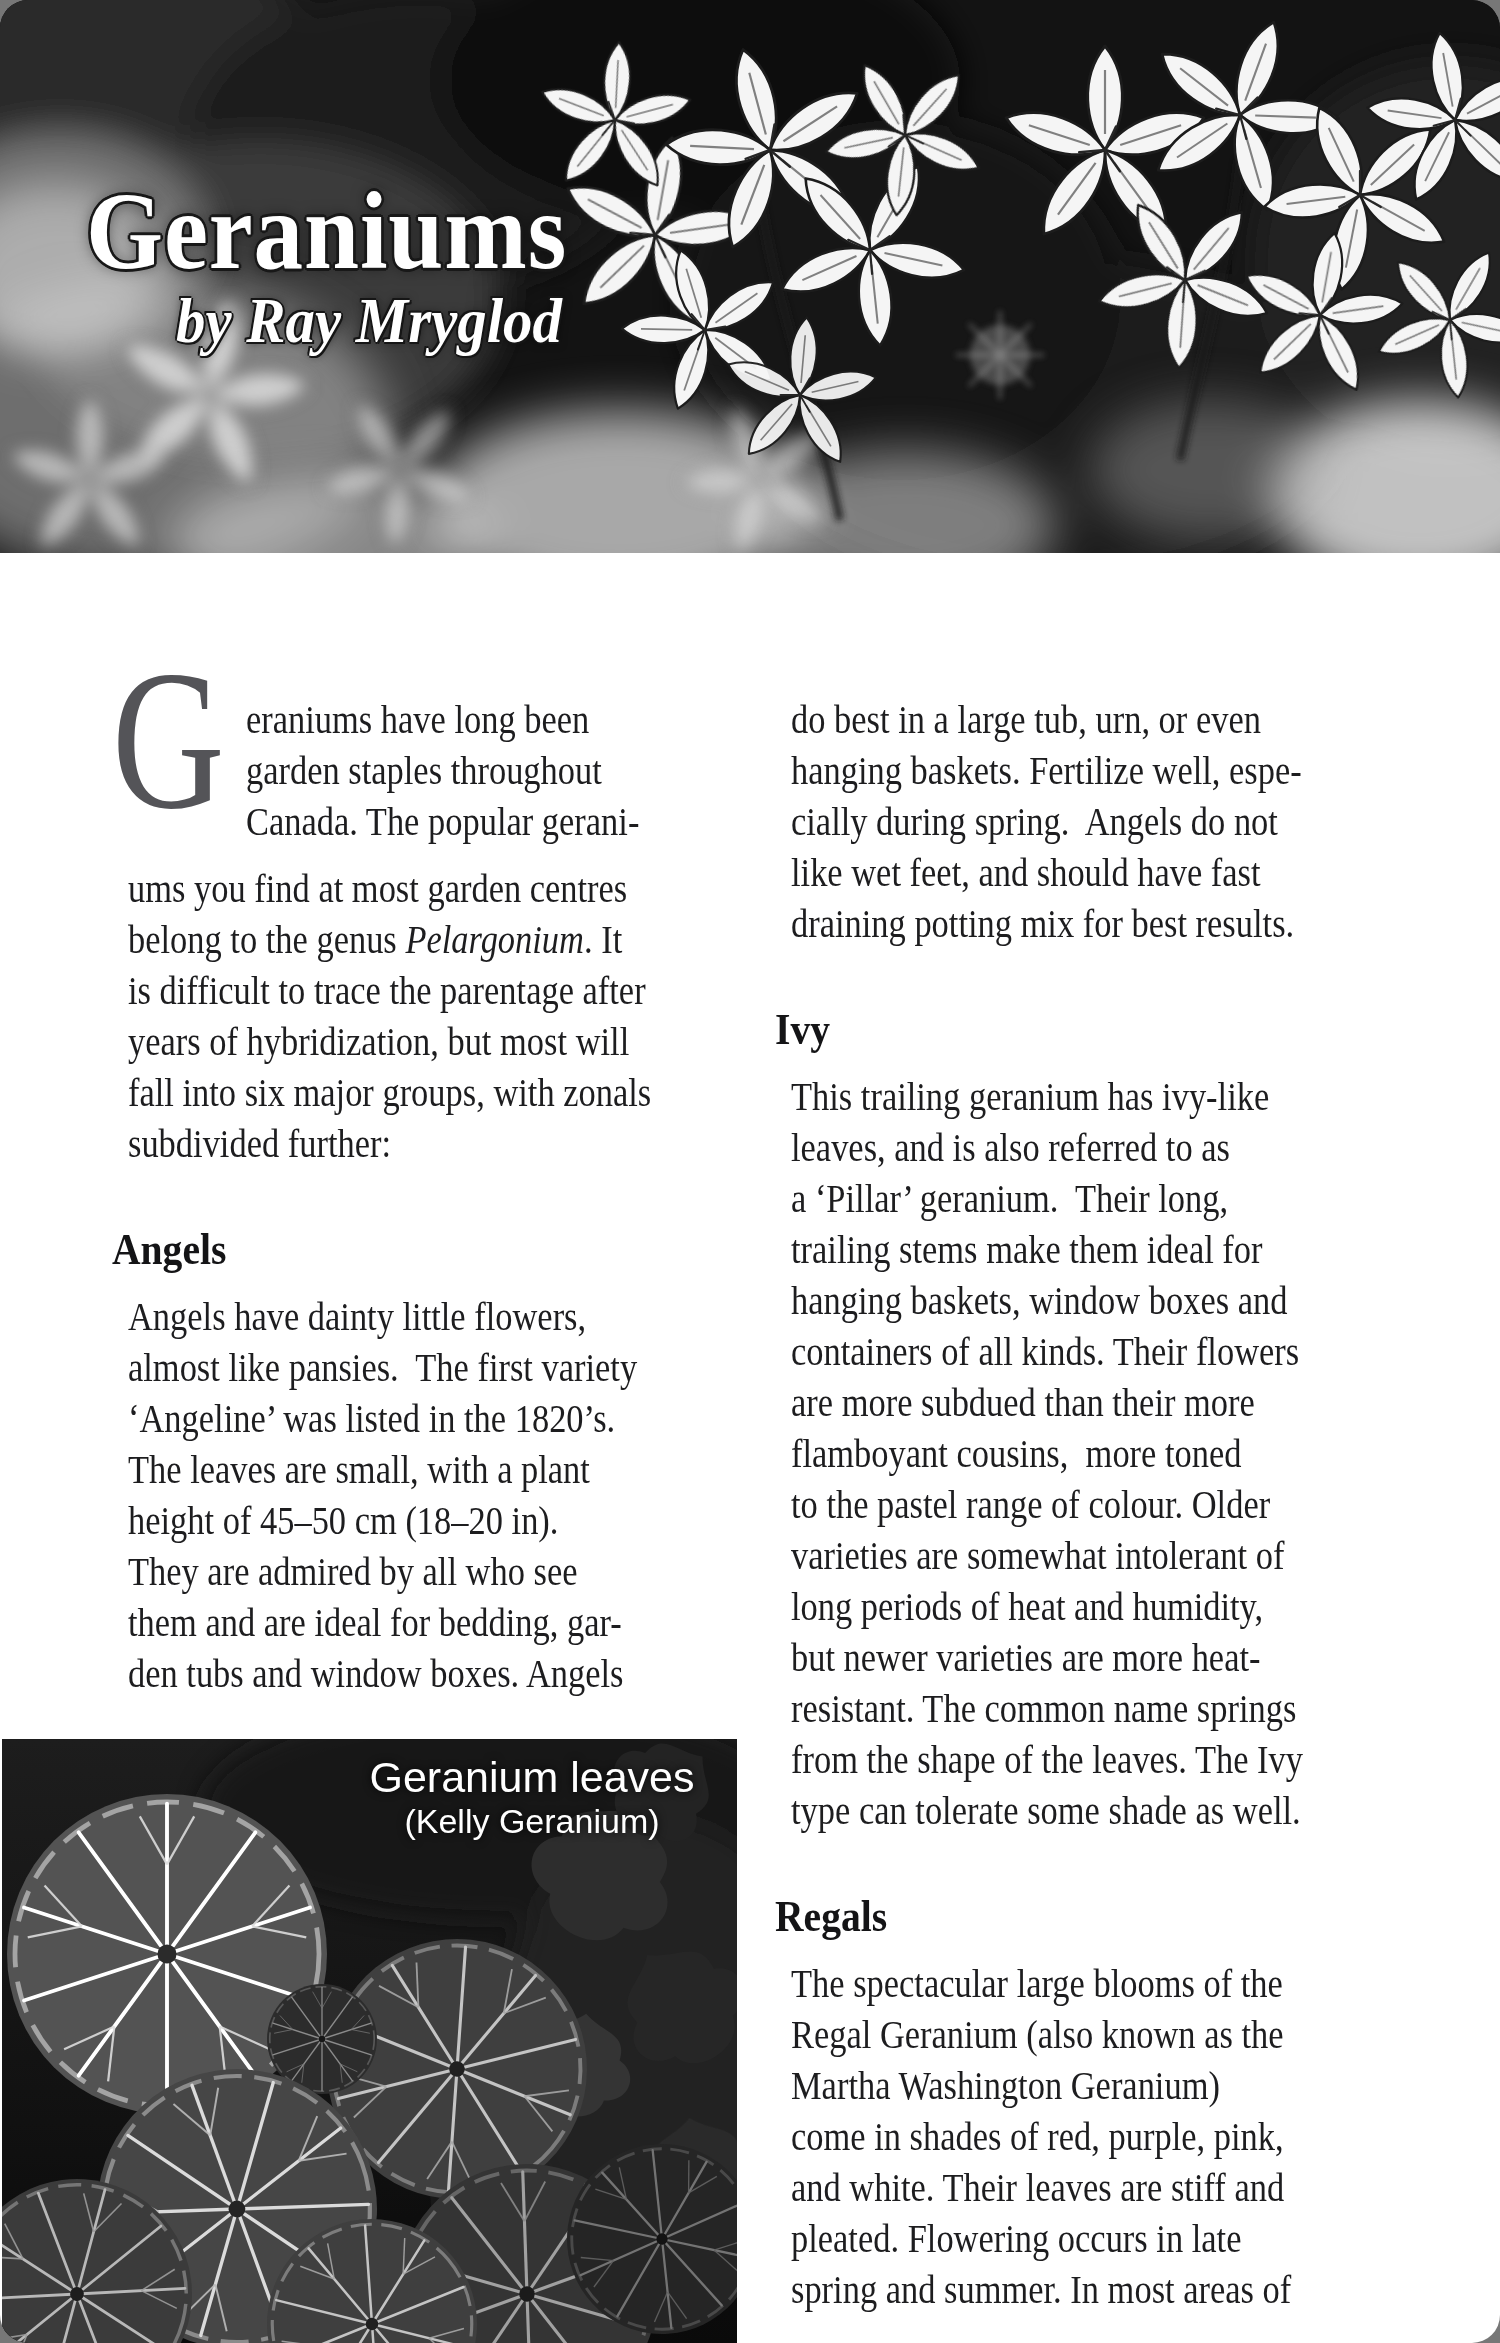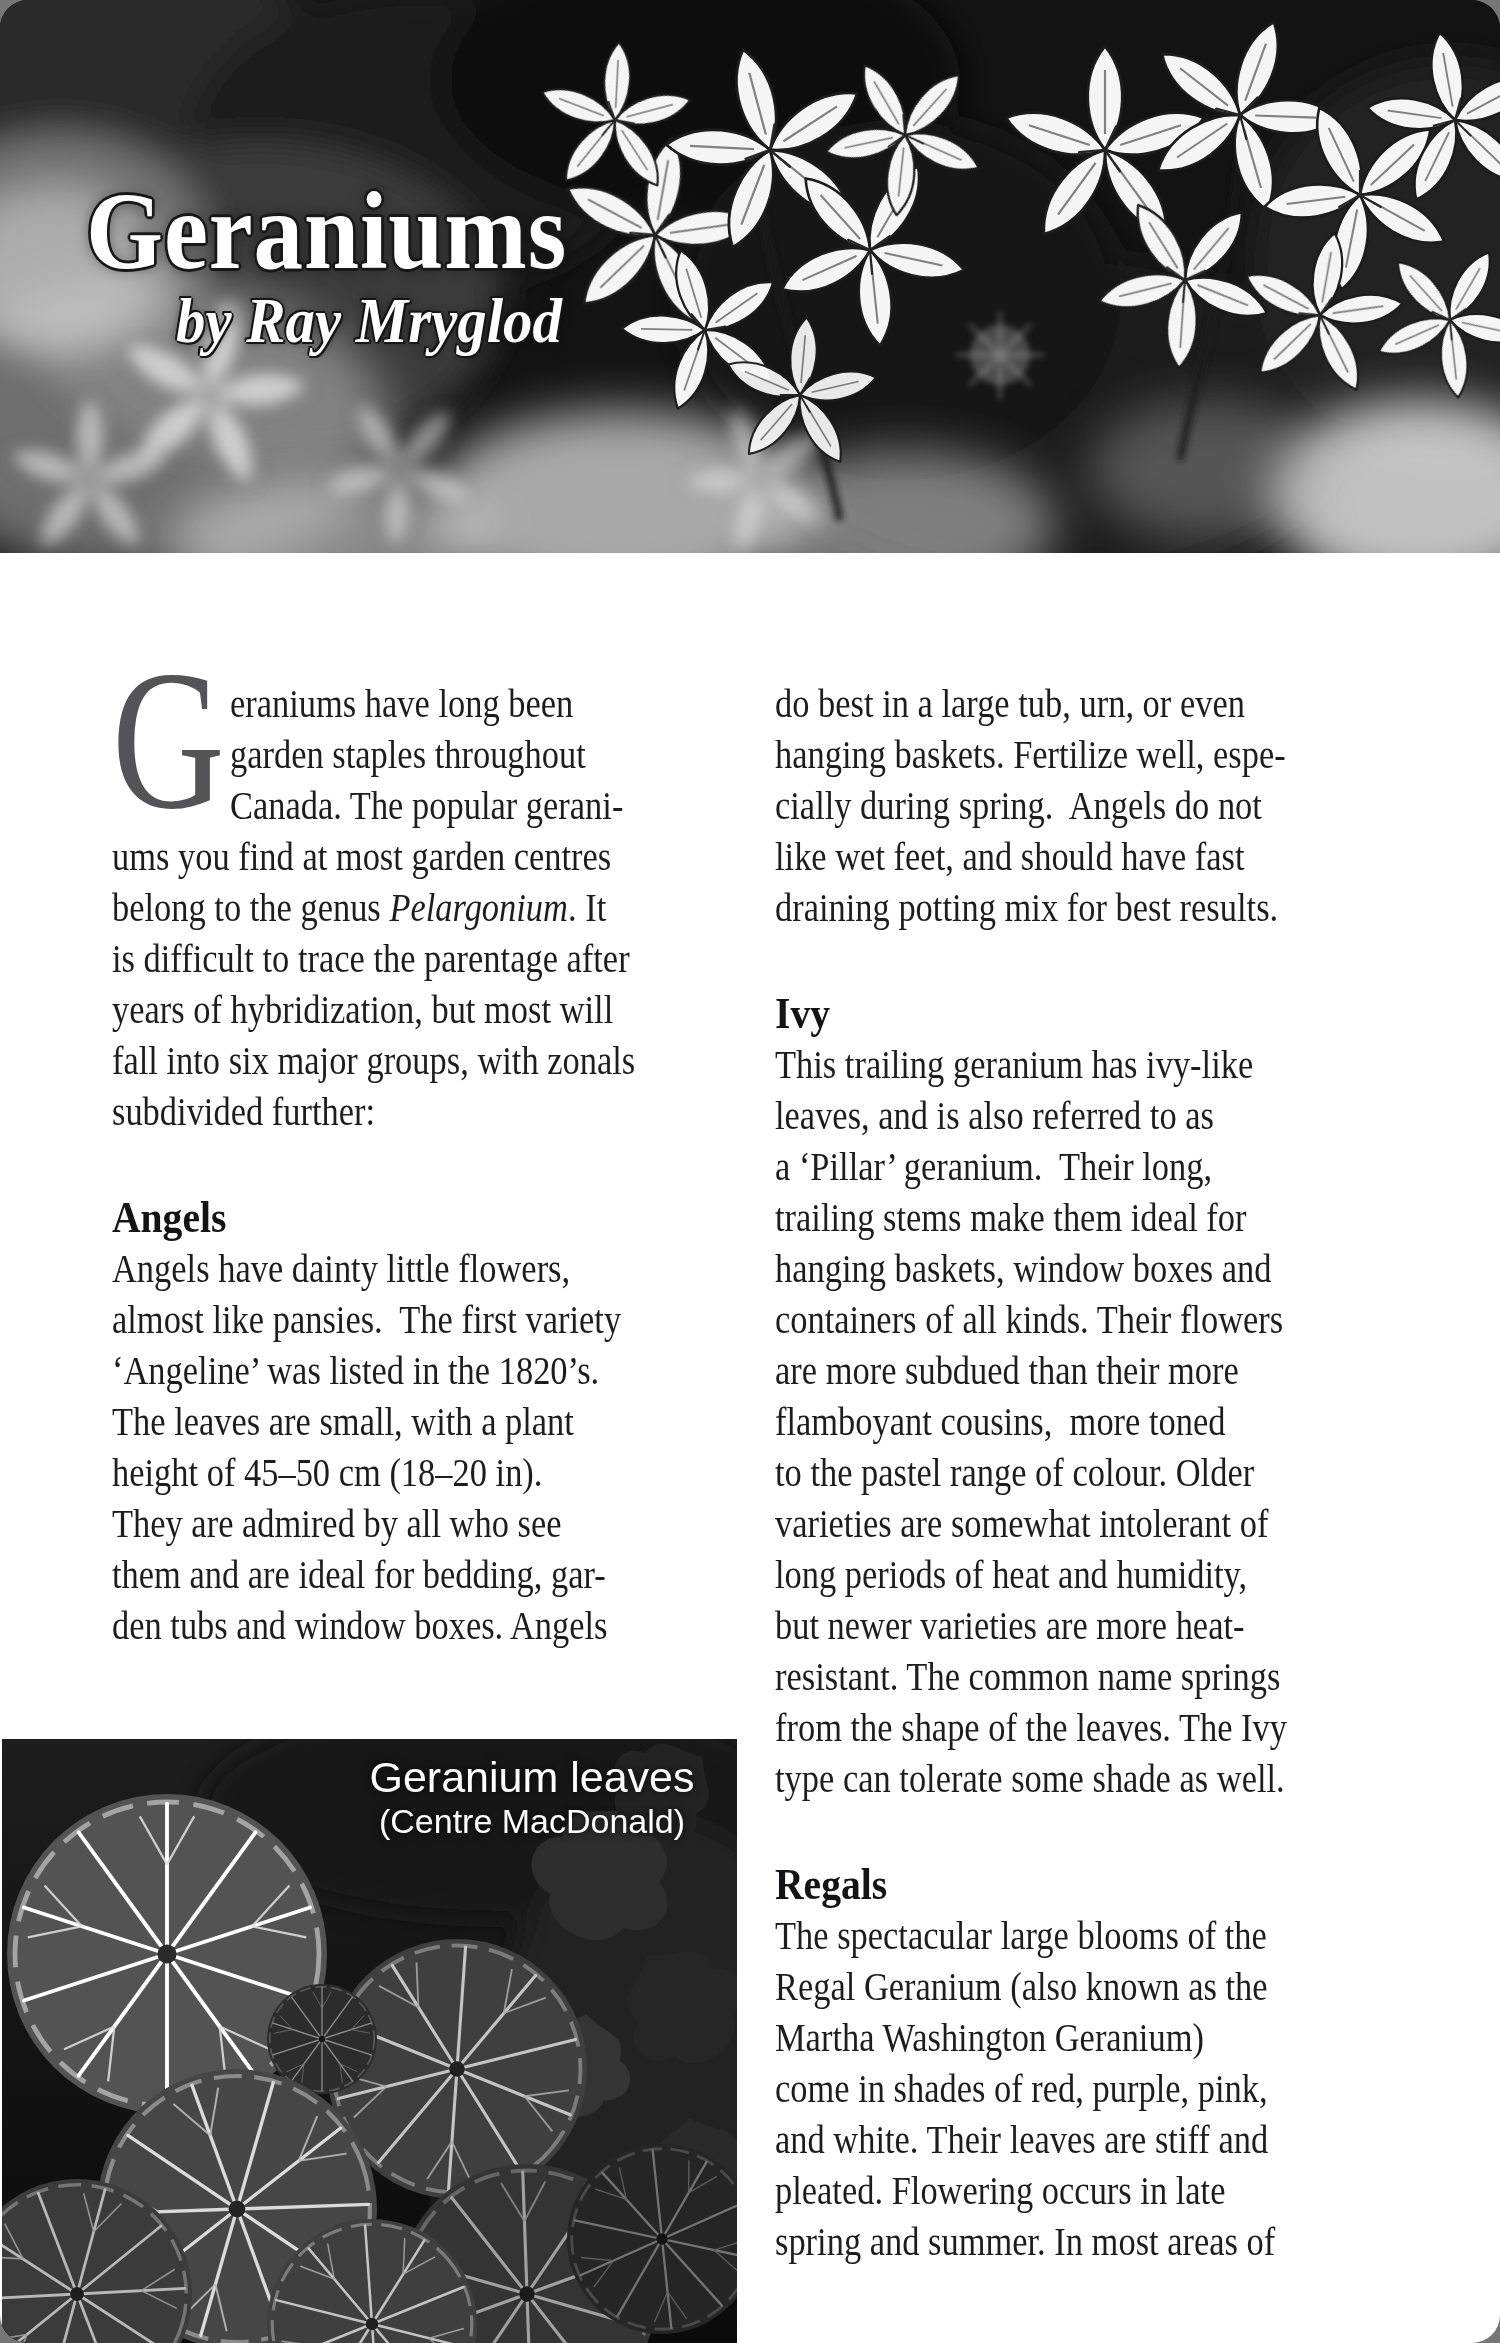--- a/index.html
+++ b/index.html
@@ -24,21 +24,21 @@
   .credit .rule{height:3px;width:420px;margin:0 auto;background:#fcfcfc;}
   .credit .rule-top{margin-bottom:10px;}
   .credit .rule-bottom{margin-top:10px;}
   .credit .cl{transform:scaleX(.88);white-space:nowrap;text-shadow:0 0 8px rgba(0,0,0,.7);}
   
   .col{position:absolute;top:678px;width:648px;color:#1d1d1f;}
   .col-left{left:112px;}
   .col-right{left:775px;}
   .line{font:41px/51px "Liberation Serif",serif;white-space:nowrap;
         transform:scaleX(.84);transform-origin:0 50%;}
-  .para{margin:0;}
+  .para{margin:16px;}
   .para.indent{padding-left:118px;}
   h2.sect{margin:55px 0 0 0;color:#141416;font:700 45px/51px "Liberation Serif",serif;
           transform:scaleX(.88);transform-origin:0 50%;white-space:nowrap;}
   .dropcap{position:absolute;left:0;top:-38px;color:#545458;
            font:400 200px/1 "Liberation Serif",serif;
            transform:scaleX(.78);transform-origin:0 0;}
   
   .leaves{position:absolute;left:0;top:1737px;width:735px;height:606px;margin:2px;
           overflow:hidden;background:#101010;}
   .leaves svg{position:absolute;left:0;top:0;width:100%;height:100%;}
@@ -300,17 +300,17 @@
       <use href="#leaf" transform="translate(320,300) scale(.55)" style="filter:brightness(.6)"></use>
       <use href="#leaf" transform="translate(235,470) scale(1.4) rotate(-20)" style="filter:brightness(.95)"></use>
       <use href="#leaf" transform="translate(75,555) scale(1.15) rotate(15)" style="filter:brightness(.8)"></use>
       <use href="#leaf" transform="translate(525,555) scale(1.3) rotate(70)" style="filter:brightness(.7)"></use>
       <use href="#leaf" transform="translate(660,500) scale(.95) rotate(30)" style="filter:brightness(.5)"></use>
       <use href="#leaf" transform="translate(370,585) scale(1.05) rotate(-40)" style="filter:brightness(.85)"></use>
     </svg>
 
     <figcaption class="caption">
       <div class="cap1">Geranium leaves</div>
-      <div class="cap2">(Centre MacDonald)</div>
+      <div class="cap2">(Kelly Geranium)</div>
     </figcaption>
   </figure>
 
 </div>
 
 </body></html>

